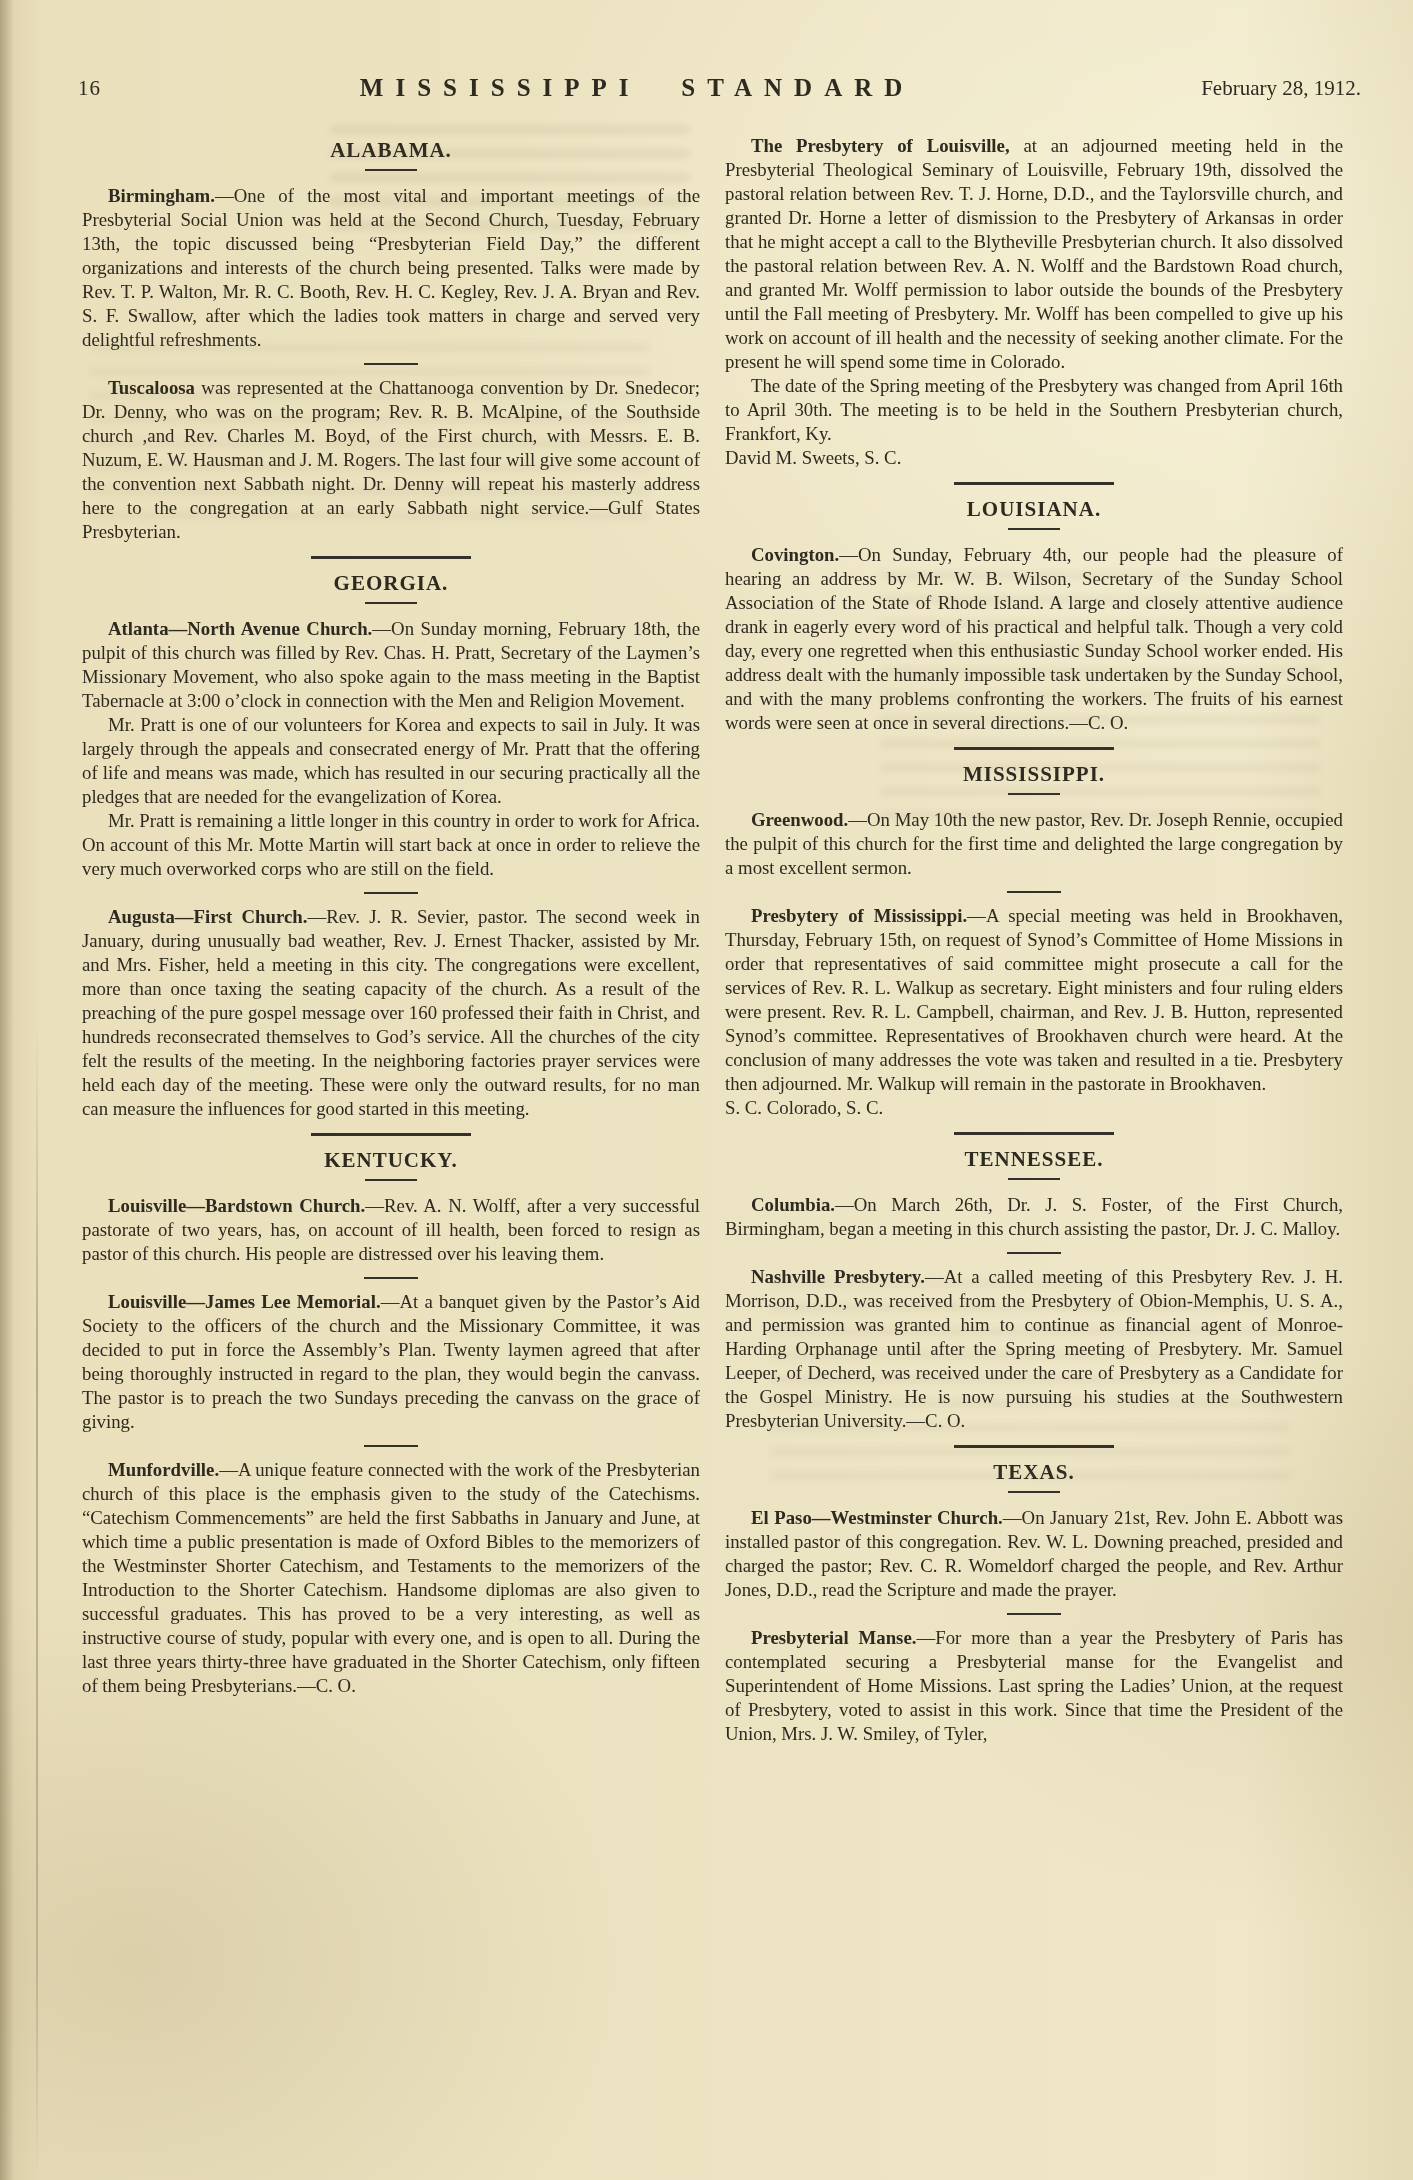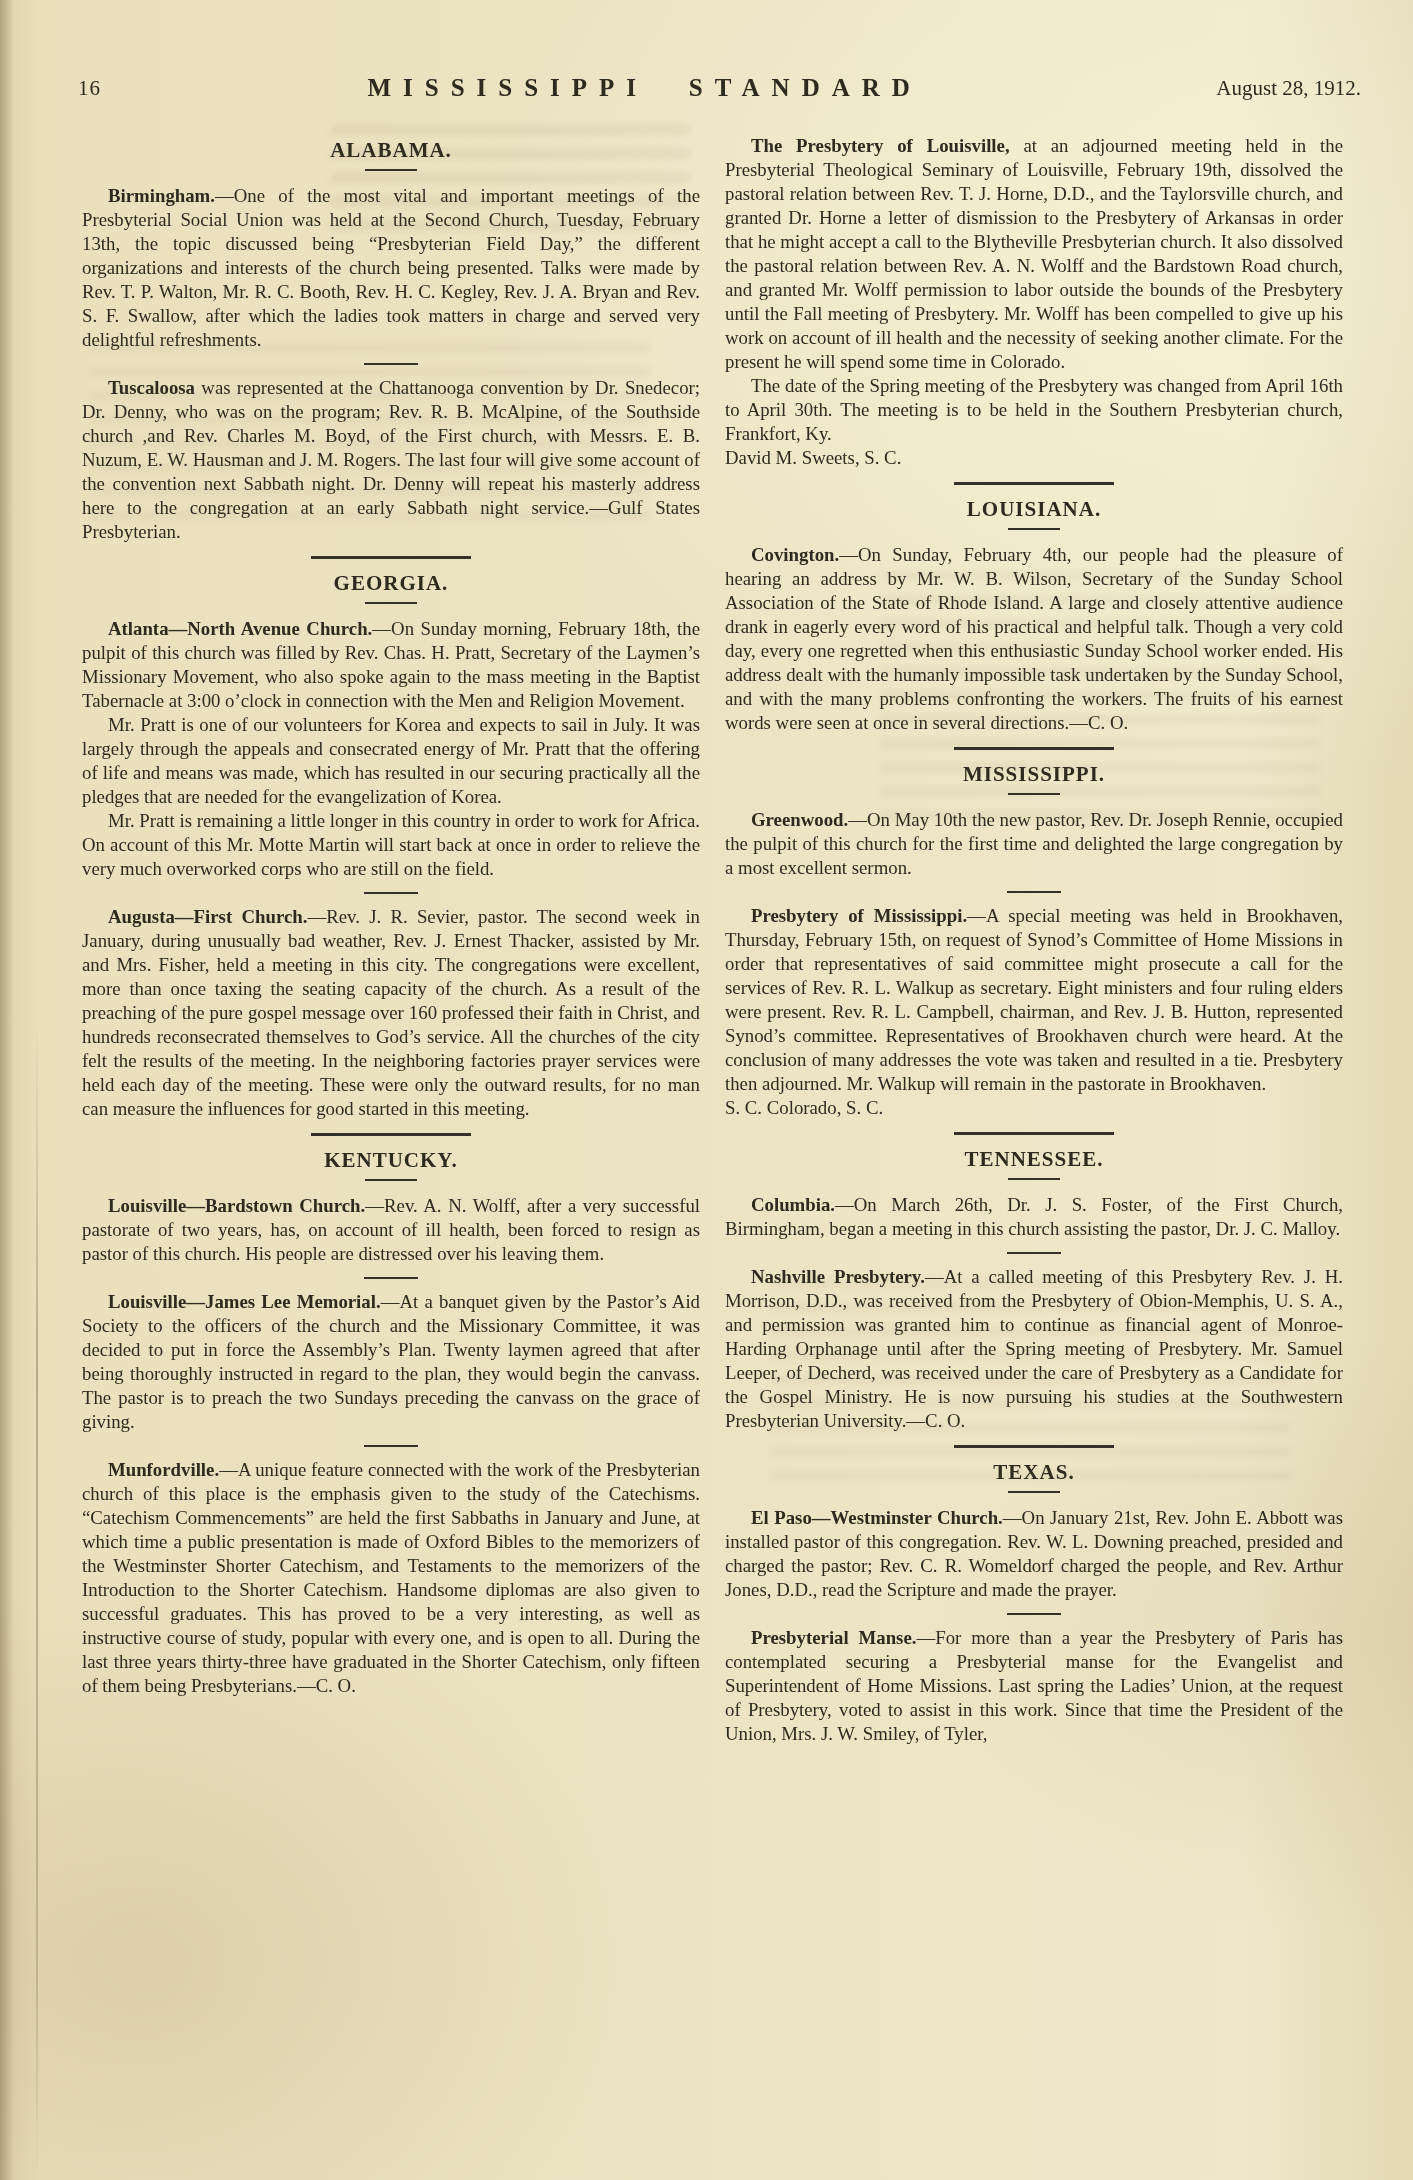--- a/index.html
+++ b/index.html
@@ -60,21 +60,21 @@
   <div class="edge-shade"></div>
   <div class="crease"></div>
   <div class="mottle m1"></div>
   <div class="mottle m2"></div>
   <div class="mottle m3"></div>
   <div class="mottle m4"></div>
 
   <header>
     <div class="pageno">16</div>
     <div class="masthead">MISSISSIPPI STANDARD</div>
-    <div class="issuedate">August 28, 1912.</div>
+    <div class="issuedate">February 28, 1912.</div>
   </header>
 
   <main class="cols">
     <section class="col">
         <h2>ALABAMA.</h2>
         <div class="rule rule-sub"></div>
         <article>
           <p><b>Birmingham.</b><span>—One of the most vital and important meetings of the Presbyterial Social Union was held at the Second Church, Tuesday, February 13th, the topic discussed being “Presbyterian Field Day,” the different organizations and interests of the church being presented. Talks were made by Rev. T. P. Walton, Mr. R. C. Booth, Rev. H. C. Kegley, Rev. J. A. Bryan and Rev. S. F. Swallow, after which the ladies took matters in charge and served very delightful refreshments.</span></p>
         </article>
         <div class="rule rule-short"></div>

